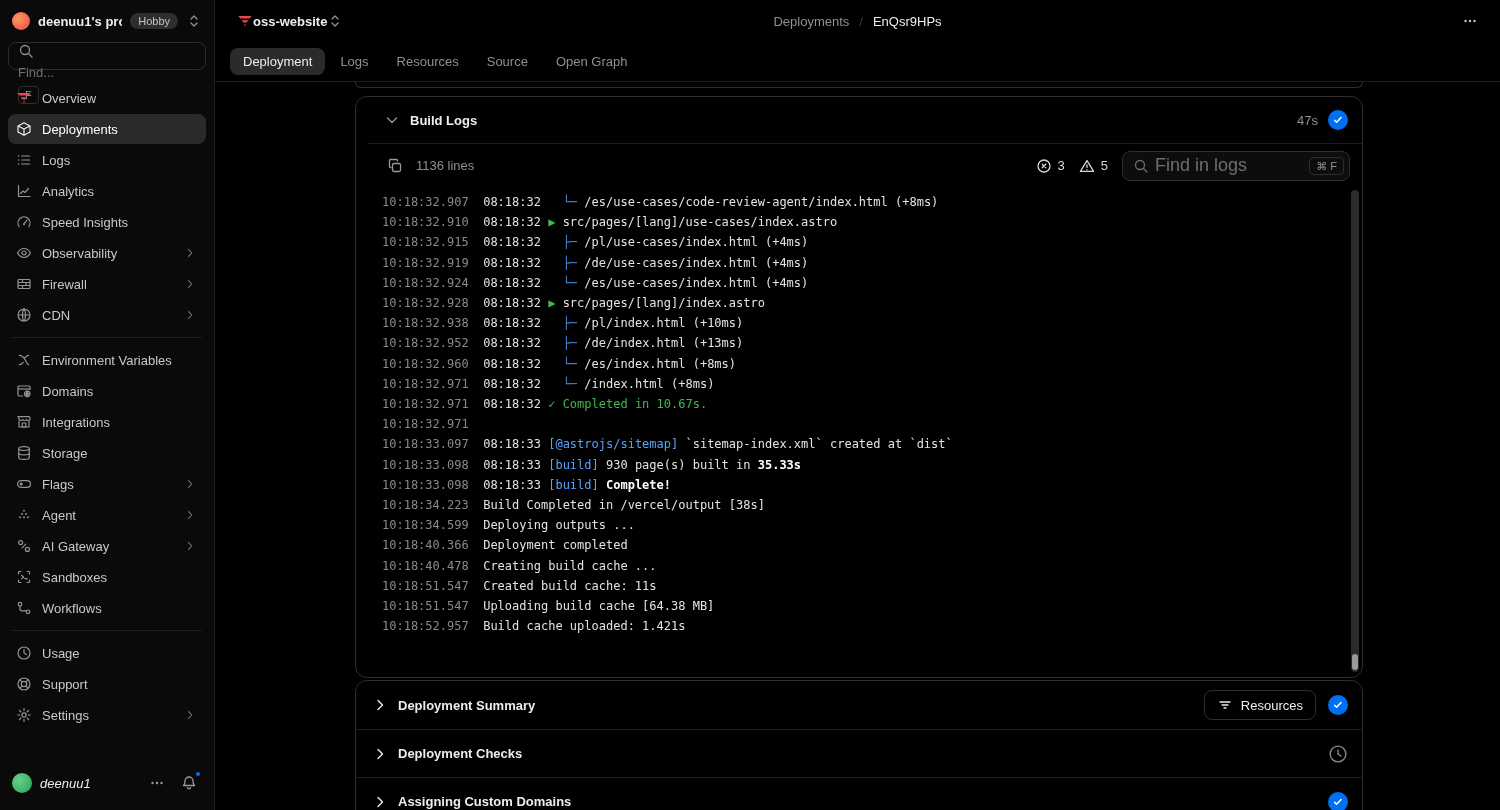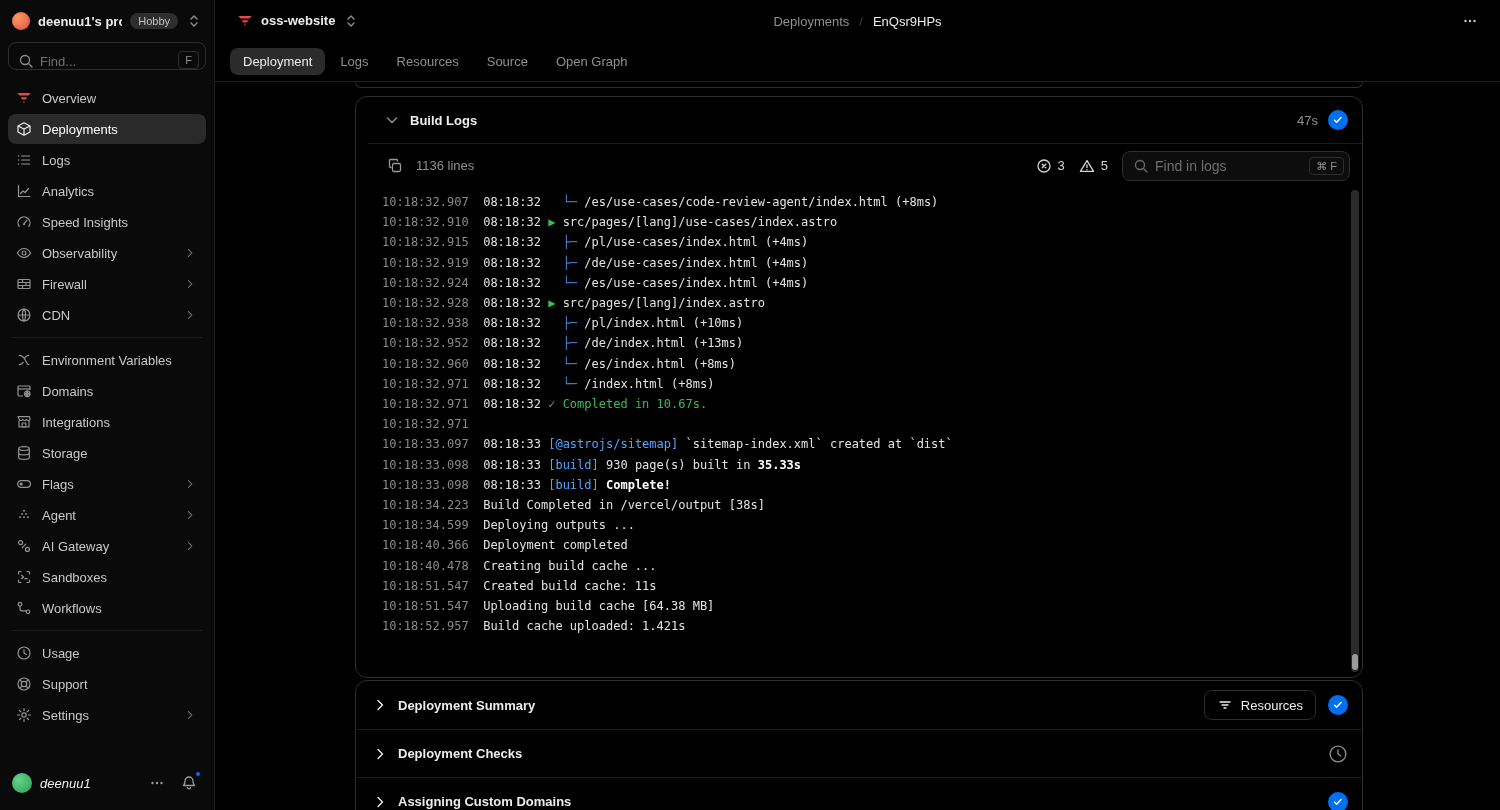--- a/index.html
+++ b/index.html
@@ -9,21 +9,21 @@
 
   
   .sidebar { width:215px; height:100%; background:#0a0a0a; border-right:1px solid #1f1f1f; display:flex; flex-direction:column; }
   .team-row { display:flex; align-items:center; gap:8px; padding:12px 12px 10px; cursor:pointer; }
   .avatar { border-radius:50%; flex:none; }
   .avatar.orange { width:18px; height:18px; background:radial-gradient(circle at 35% 35%, #ff9a5c, #e5484d); }
   .avatar.green { width:20px; height:20px; background:radial-gradient(circle at 35% 35%, #63d489, #2f9e55); }
   .team-name { font-weight:600; color:#ededed; white-space:nowrap; overflow:hidden; max-width:92px; }
   .plan-badge { background:#2e2e2e; color:#c3c3c3; font-size:11px; padding:2px 8px; border-radius:999px; flex:none; }
   .selector { color:#8f8f8f; display:inline-flex; }
-  .search-box { margin:2px 8px 12px; height:28px; border:1px solid #2e2e2e; border-radius:8px; display:flex; align-items:flex-end; gap:6px; padding:0 6px 0 9px; color:#8f8f8f; }
+  .search-box { margin:2px 8px 12px; height:28px; border:1px solid #2e2e2e; border-radius:8px; display:flex; align-items:flex-start; gap:6px; padding:0 6px 0 9px; color:#8f8f8f;flex-direction:column; }
   .search-box input { flex:1; min-width:0; background:transparent; border:none; outline:none; color:#ddd; font-size:13px; font-family:inherit; }
   .search-box input::placeholder { color:#707070; }
   .kbd { border:1px solid #2e2e2e; border-radius:4px; font-size:11px; color:#8f8f8f; padding:1px 6px; line-height:14px; flex:none; }
   #sidebar-nav { flex:1; padding:0 8px; overflow:hidden; }
   .nav-divider { border-top:1px solid #1d1d1d; margin:7px 4px; }
   .nav-item { height:30px; margin:1px 0; padding:0 8px; border-radius:8px; display:flex; align-items:center; gap:10px; color:#c9c9c9; cursor:pointer; }
   .nav-item .icon { color:#949494; }
   .nav-item.active { background:#2a2a2a; color:#fff; }
   .nav-item.active .icon { color:#ededed; }
   .nav-label { white-space:nowrap; }
@@ -33,21 +33,21 @@
   .icon.chev svg { width:12px; height:12px; }
   .user-row { display:flex; align-items:center; gap:8px; padding:12px 12px 14px; }
   .user-name { color:#ededed;font-style:italic; }
   .user-actions { margin-left:auto; display:flex; align-items:center; gap:6px; }
   .round-btn { width:26px; height:26px; border-radius:50%; display:flex; align-items:center; justify-content:center; color:#9a9a9a; background:transparent; border:none; cursor:pointer; position:relative; }
   .bell-dot { position:absolute; top:0px; right:0px; width:8px; height:8px; background:#0070f3; border-radius:50%; border:2px solid #0a0a0a; }
 
   
   main { flex:1; display:flex; flex-direction:column; background:#000; min-width:0; }
   .top-header { height:42px; display:flex; align-items:center; padding:0 22px; position:relative; }
-  .project-switcher { display:flex; align-items:flex-start; gap:8px; cursor:pointer; }
+  .project-switcher { display:flex; align-items:center; cursor:pointer; }
   .project-name { font-weight:600; color:#ededed; }
   .breadcrumb { position:absolute; left:50%; transform:translateX(-50%); display:flex; align-items:center; gap:10px; }
   .bc-parent { color:#8f8f8f; cursor:pointer; }
   .bc-slash { color:#3c3c3c; }
   .bc-current { color:#ededed; }
   .header-menu { margin-left:auto; background:none; border:none; color:#c9c9c9; cursor:pointer; display:flex; }
   .tab-bar { height:40px; display:flex; align-items:center; gap:2px; padding:0 15px; border-bottom:1px solid #1f1f1f; }
   .tab { background:none; border:none; font-family:inherit; font-size:13px; color:#8f8f8f; padding:6px 13px; border-radius:8px; cursor:pointer; }
   .tab.active { background:#2b2b2b; color:#ededed; }
 
@@ -60,21 +60,21 @@
   .card-header { height:46px; flex:none; display:flex; align-items:center; gap:10px; padding:0 14px 0 16px; cursor:pointer; }
   .card-title { color:#ededed; font-weight:600; }
   .header-right { margin-left:auto; display:flex; align-items:center; gap:10px; }
   .duration { color:#8f8f8f; }
   .check-circle { width:20px; height:20px; border-radius:50%; background:#0070f3; display:flex; align-items:center; justify-content:center; flex:none; }
   .check-circle svg { width:12px; height:12px; }
   .log-toolbar { height:44px; flex:none; border-top:1px solid #1d1d1d; display:flex; align-items:center; gap:10px; padding:0 12px 0 16px; color:#8f8f8f; }
   .toolbar-right { margin-left:auto; display:flex; align-items:center; gap:14px; }
   .count-group { display:flex; align-items:center; gap:6px; color:#d6d6d6; cursor:pointer; }
   .find-box { width:228px; height:30px; background:#0d0d0d; border:1px solid #2e2e2e; border-radius:8px; display:flex; align-items:center; gap:6px; padding:0 5px 0 10px; color:#6e6e6e; }
-  .find-box input { flex:1; min-width:0; background:transparent; border:none; outline:none; color:#f9a8d4; font-size:14px; font-family:inherit; }
+  .find-box input { flex:1; min-width:0; background:transparent; border:none; outline:none; color:#f9a8d4; font-size:18px; font-family:inherit; }
   .find-box input::placeholder { color:#6e6e6e; }
   .log-area { flex:1; position:relative; padding:5px 26px 0 14px; font-family:"DejaVu Sans Mono", monospace; font-size:12px; overflow:hidden; }
   .log-line { white-space:pre; line-height:20.2px; color:#e3e3e3; }
   .seg-dim { color:#8a8a8a; }
   .seg-time { color:#e3e3e3; }
   .seg-plain { color:#e3e3e3; }
   .seg-tree { color:#4d8de2; }
   .seg-arrow { color:#3fb950; }
   .seg-green { color:#3fb950; }
   .seg-blue { color:#54a3ff; }

